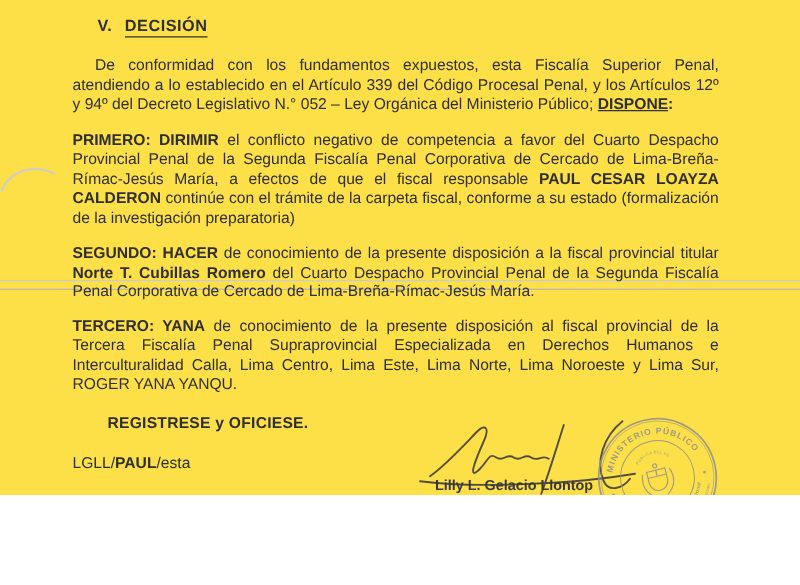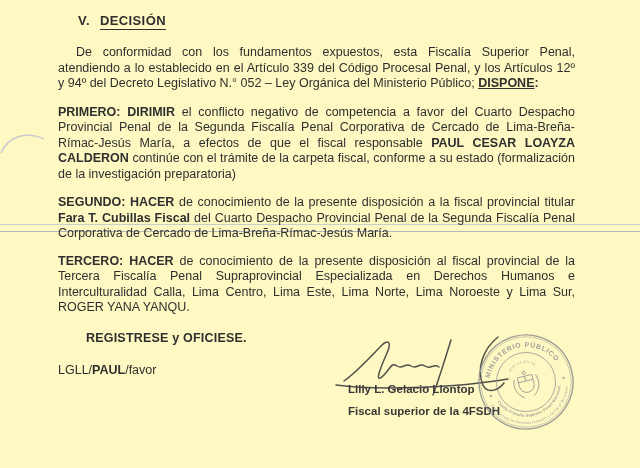--- a/index.html
+++ b/index.html
@@ -1,19 +1,19 @@
 <!DOCTYPE html>
 <html><head>
 <meta charset="utf-8">
 <style>
   html,body{margin:0;padding:0;background:#ffffff;}
   .page{
     position:relative;
-    width:640px;height:468px;
-    background:#fef9c3;
+    width:640px;height:396px;
+    background:#fde047;
     overflow:hidden;
     font-family:"Liberation Sans", sans-serif;
     color:#2f2f2f;
   }
   .content{
     position:absolute;
     left:58px;top:13px;width:517px;
   }
   .heading{
     font-weight:bold;font-size:13px;letter-spacing:.4px;
@@ -62,25 +62,25 @@
   <div class="scanline scanline-a"></div>
   <div class="scanline scanline-b"></div>
 
   <div class="content">
     <div class="heading">
       <span class="hnum">V.</span><span class="htitle">DECISIÓN</span>
     </div>
 
     <p class="para indent"><span>De conformidad con los fundamentos expuestos, esta Fiscalía Superior Penal, atendiendo a lo establecido en el Artículo 339 del Código Procesal Penal, y los Artículos 12º y 94º del Decreto Legislativo N.° 052 – Ley Orgánica del Ministerio Público; </span><span style="font-weight: bold; text-decoration: underline;">DISPONE</span><span style="font-weight: bold;">:</span></p>
     <p class="para"><span style="font-weight: bold;">PRIMERO: DIRIMIR</span><span> el conflicto negativo de competencia a favor del Cuarto Despacho Provincial Penal de la Segunda Fiscalía Penal Corporativa de Cercado de Lima-Breña-Rímac-Jesús María, a efectos de que el fiscal responsable </span><span style="font-weight: bold;">PAUL CESAR LOAYZA CALDERON</span><span> continúe con el trámite de la carpeta fiscal, conforme a su estado (formalización de la investigación preparatoria)</span></p>
-    <p class="para m12"><span style="font-weight: bold;">SEGUNDO: HACER</span><span> de conocimiento de la presente disposición a la fiscal provincial titular </span><span style="font-weight: bold;">Fara T. Cubillas Fiscal</span><span> del Cuarto Despacho Provincial Penal de la Segunda Fiscalía Penal Corporativa de Cercado de Lima-Breña-Rímac-Jesús María.</span></p>
-    <p class="para m15"><span style="font-weight: bold;">TERCERO: HACER</span><span> de conocimiento de la presente disposición al fiscal provincial de la Tercera Fiscalía Penal Supraprovincial Especializada en Derechos Humanos e Interculturalidad Calla, Lima Centro, Lima Este, Lima Norte, Lima Noroeste y Lima Sur, </span><span style="font-weight: normal; margin-top: 14px;">ROGER YANA YANQU.</span></p>
+    <p class="para m12"><span style="font-weight: bold;">SEGUNDO: HACER</span><span> de conocimiento de la presente disposición a la fiscal provincial titular </span><span style="font-weight: bold;">Norte T. Cubillas Romero</span><span> del Cuarto Despacho Provincial Penal de la Segunda Fiscalía Penal Corporativa de Cercado de Lima-Breña-Rímac-Jesús María.</span></p>
+    <p class="para m15"><span style="font-weight: bold;">TERCERO: YANA</span><span> de conocimiento de la presente disposición al fiscal provincial de la Tercera Fiscalía Penal Supraprovincial Especializada en Derechos Humanos e Interculturalidad Calla, Lima Centro, Lima Este, Lima Norte, Lima Noroeste y Lima Sur, </span><span style="font-weight: normal; margin-top: 14px;">ROGER YANA YANQU.</span></p>
 
     <p class="closing">REGISTRESE y OFICIESE.</p>
-    <p class="initials"><span>LGLL/</span><span style="font-weight: bold;">PAUL</span><span>/favor</span></p>
+    <p class="initials"><span>LGLL/</span><span style="font-weight: bold;">PAUL</span><span>/esta</span></p>
   </div>
 
   <div class="signature-block">
     <svg class="sig-svg" width="195" height="85" viewBox="0 0 195 85">
       <g fill="none" stroke="#3f3f3f" stroke-width="1.5" stroke-linecap="round" opacity="0.9">
         <path d="M6,52 C50,58 132,54 178,46"></path>
         <path d="M14,48 C28,38 44,20 52,12 C58,6 62,9 57,20 C49,38 44,52 54,42 C61,35 61,29 67,33 C73,37 75,29 81,33 C87,37 89,29 95,33 C101,37 103,30 109,34"></path>
         <path d="M121,7 C115,26 109,46 103,62"></path>
         <path d="M168,4 C153,16 146,36 153,52 C157,61 168,58 174,50"></path>
       </g>

